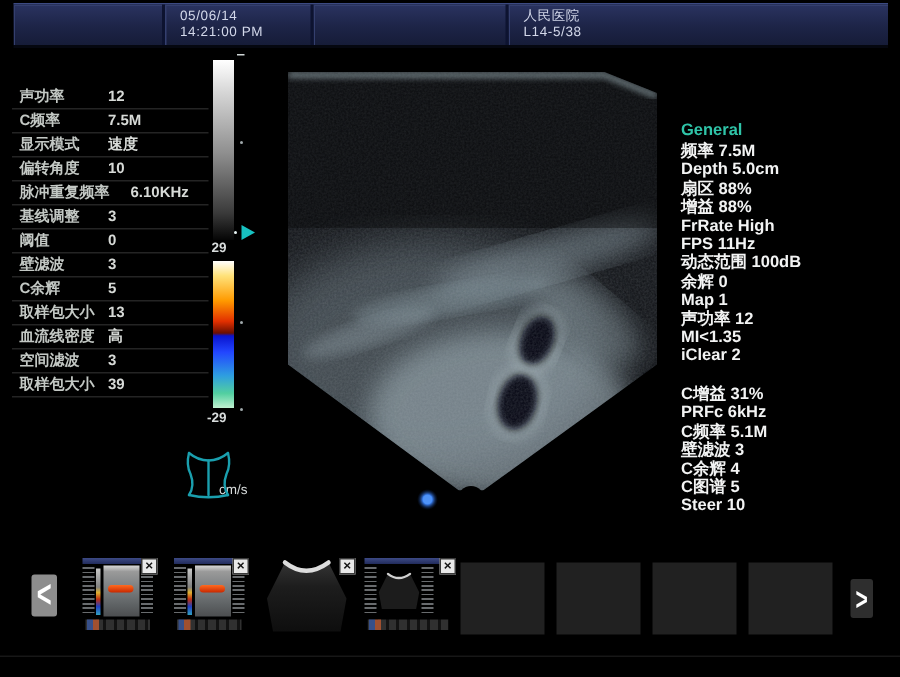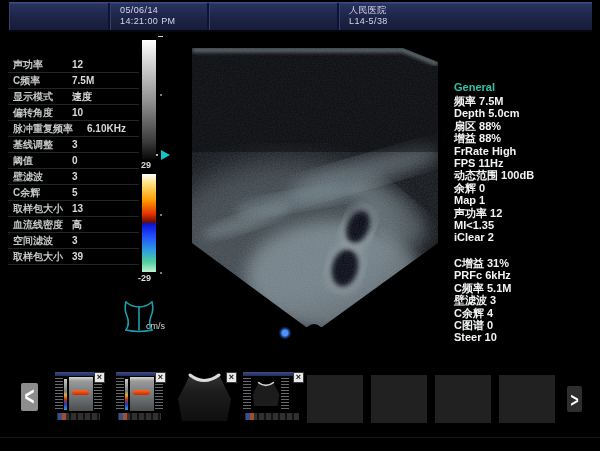--- a/index.html
+++ b/index.html
@@ -249,21 +249,21 @@
     <div class="rline">Map 1</div>
     <div class="rline">声功率 12</div>
     <div class="rline">MI&lt;1.35</div>
     <div class="rline">iClear 2</div>
     <div class="rgroup2">
       <div class="rline">C增益 31%</div>
       <div class="rline">PRFc 6kHz</div>
       <div class="rline">C频率 5.1M</div>
       <div class="rline">壁滤波 3</div>
       <div class="rline">C余辉 4</div>
-      <div class="rline">C图谱 0</div>
+      <div class="rline">C图谱 5</div>
       <div class="rline">Steer 10</div>
     </div>
   </div>
 
   <div class="strip-divider"></div>
 
   <div class="nav-arrow nav-prev">
       <span class="nav-glyph">&lt;</span>
     </div>
 

